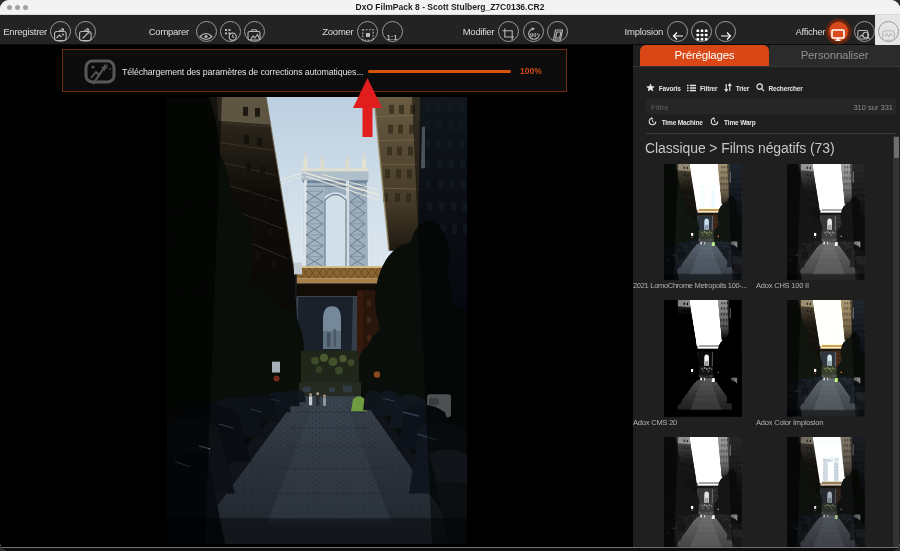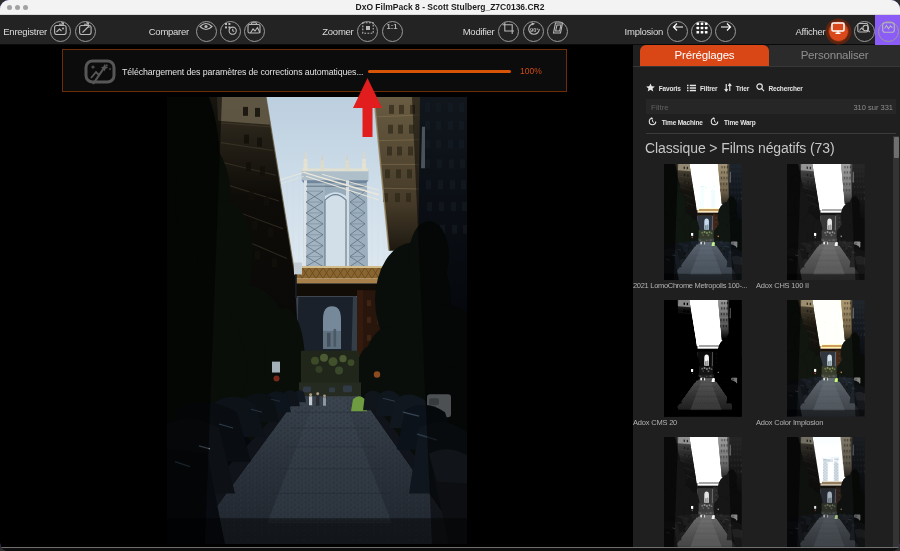--- a/index.html
+++ b/index.html
@@ -1,36 +1,36 @@
 <!DOCTYPE html>
 <html><head>
 <meta charset="utf-8">
 <style>
 html,body{margin:0;padding:0;background:#2e2e2e;}
 body{width:900px;height:551px;position:relative;overflow:hidden;font-family:"Liberation Sans",sans-serif;}
-#win{position:absolute;inset:0;border-radius:9px 9px 8px 8px;overflow:hidden;background:#8b5cf6;}
+#win{position:absolute;inset:0;border-radius:9px 9px 8px 8px;overflow:hidden;background:#e5e5e5;}
 
 #titlebar{position:absolute;left:0;top:0;width:900px;height:15px;background:#f3f3f3;box-shadow:inset 0 -1px 0 #d9d9d9;}
 .tl{position:absolute;top:5px;width:5px;height:5px;border-radius:50%;background:#a2a2a2;}
 #title{position:absolute;left:0;right:0;top:2px;text-align:center;font-size:8.5px;font-weight:bold;color:#1c1c1c;}
 
 #toolbar{position:absolute;left:0;top:15px;width:875px;height:30px;background:#232323;border-bottom:1px solid #0a0a0a;box-sizing:border-box;}
 .tlab{position:absolute;top:11px;font-size:9.5px;letter-spacing:-0.25px;color:#dcdcdc;width:120px;text-align:right;}
-.cir{position:absolute;top:5.5px;width:21px;height:21px;border:1.3px solid #9a9a9a;border-radius:50%;box-sizing:border-box;display:flex;align-items:flex-start;justify-content:center;}
+.cir{position:absolute;top:5.5px;width:21px;height:21px;border:1.3px solid #9a9a9a;border-radius:50%;box-sizing:border-box;display:flex;align-items:flex-end;justify-content:center;}
 .cir svg{display:block;}
 .cir.orange{background:#d9491c;border-color:#7a2c10;box-shadow:0 0 0 2.5px #5c2410;}
 
 #imgarea{position:absolute;left:0;top:45px;width:633px;height:506px;background:#000;}
 #photo{position:absolute;left:167px;top:97px;}
 
 #banner{position:absolute;left:62px;top:49px;width:505px;height:43px;background:#0c0c0c;border:1px solid #6e2d08;box-sizing:border-box;}
 #bicon{position:absolute;left:21px;top:8px;}
 #btext{position:absolute;left:59px;top:16.5px;font-size:8.8px;letter-spacing:-0.1px;color:#e2e2e2;}
 #pbar{position:absolute;left:305px;top:20px;width:143px;height:3px;border-radius:2px;background:#d85407;}
-#ppct{position:absolute;left:457px;top:16px;font-size:8.5px;font-weight:normal;color:#cf4b16;}
+#ppct{position:absolute;left:457px;top:16px;font-size:8.5px;font-weight:bold;color:#cf4b16;}
 #arrow{position:absolute;left:350px;top:71px;}
 
 #panel{position:absolute;left:633px;top:45px;width:267px;height:506px;background:#1f1f1f;}
 #tabs{position:absolute;left:0;top:0;width:307px;height:21px;}
 #tab1{position:absolute;left:7px;top:0;width:129px;height:21px;background:#da4716;border-radius:6px 6px 0 0;color:#fff;font-size:11.5px;letter-spacing:-0.2px;text-align:center;line-height:21px;}
 #tab2{position:absolute;left:136px;top:0;width:131px;height:21px;background:#2b2b2b;color:#8f8f8f;font-size:11.5px;letter-spacing:-0.2px;text-align:center;line-height:21px;}
 #tabline{position:absolute;left:0;top:21px;width:267px;height:1px;background:#373737;}
 .prow{position:absolute;font-size:6.5px;letter-spacing:-0.15px;font-weight:bold;color:#e4e4e4;}
 #filtfield{position:absolute;left:13px;top:54px;width:250px;height:15px;background:#262626;}
 #filtfield .ph{position:absolute;left:5px;top:4px;font-size:8px;color:#606060;font-weight:normal;}

